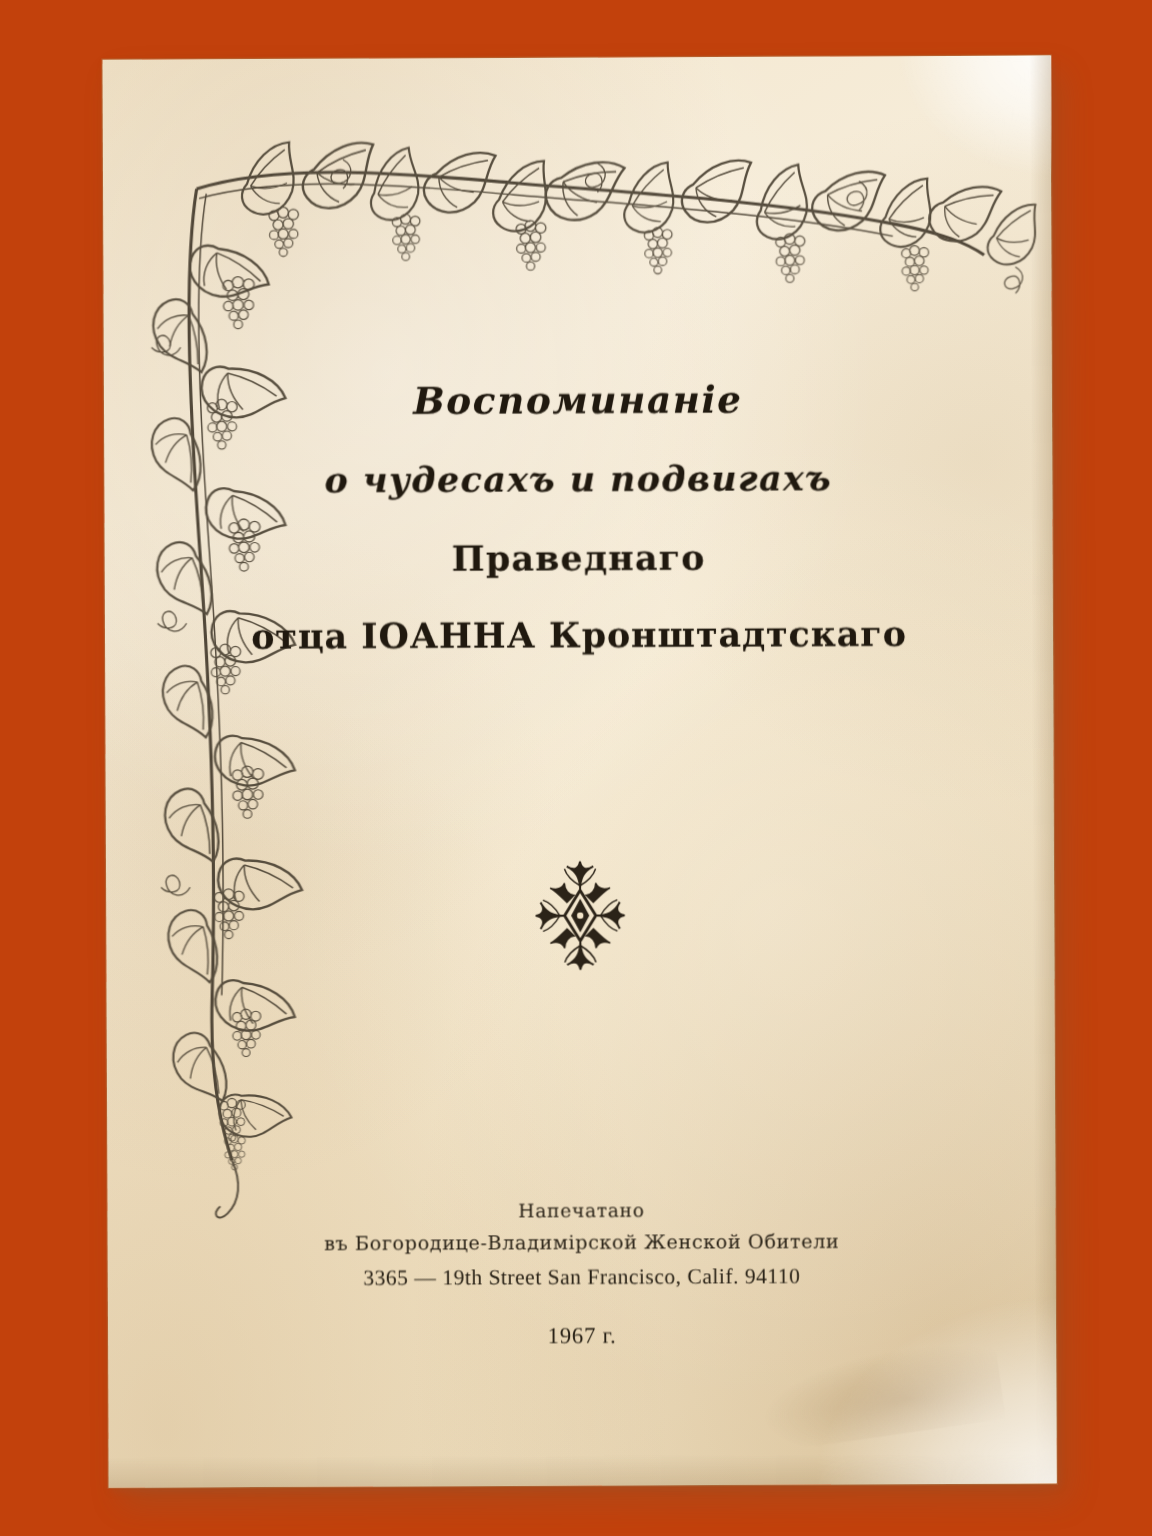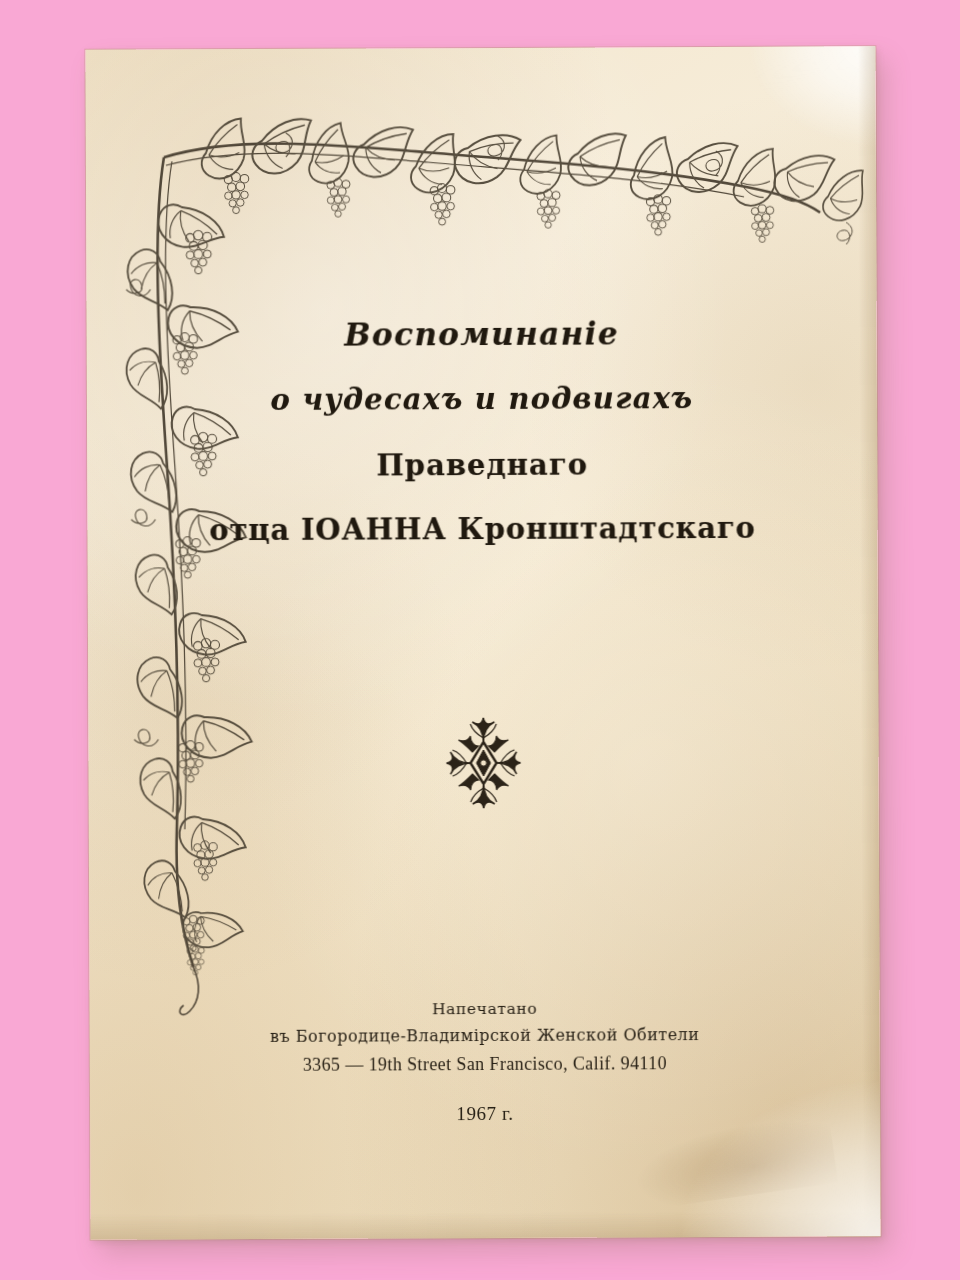--- a/index.html
+++ b/index.html
@@ -11,21 +11,21 @@
     width: 960px;
     height: 1280px;
     overflow: hidden;
     font-family: "Liberation Serif", serif;
   }
 
   #stage {
     position: relative;
     width: 960px;
     height: 1280px;
-    background: #f9a8d4;
+    background: #c2410c;
   }
 
   
   #cover {
     position: absolute;
     left: 88px;
     top: 48px;
     width: 790px;
     height: 1190px;
     background:

